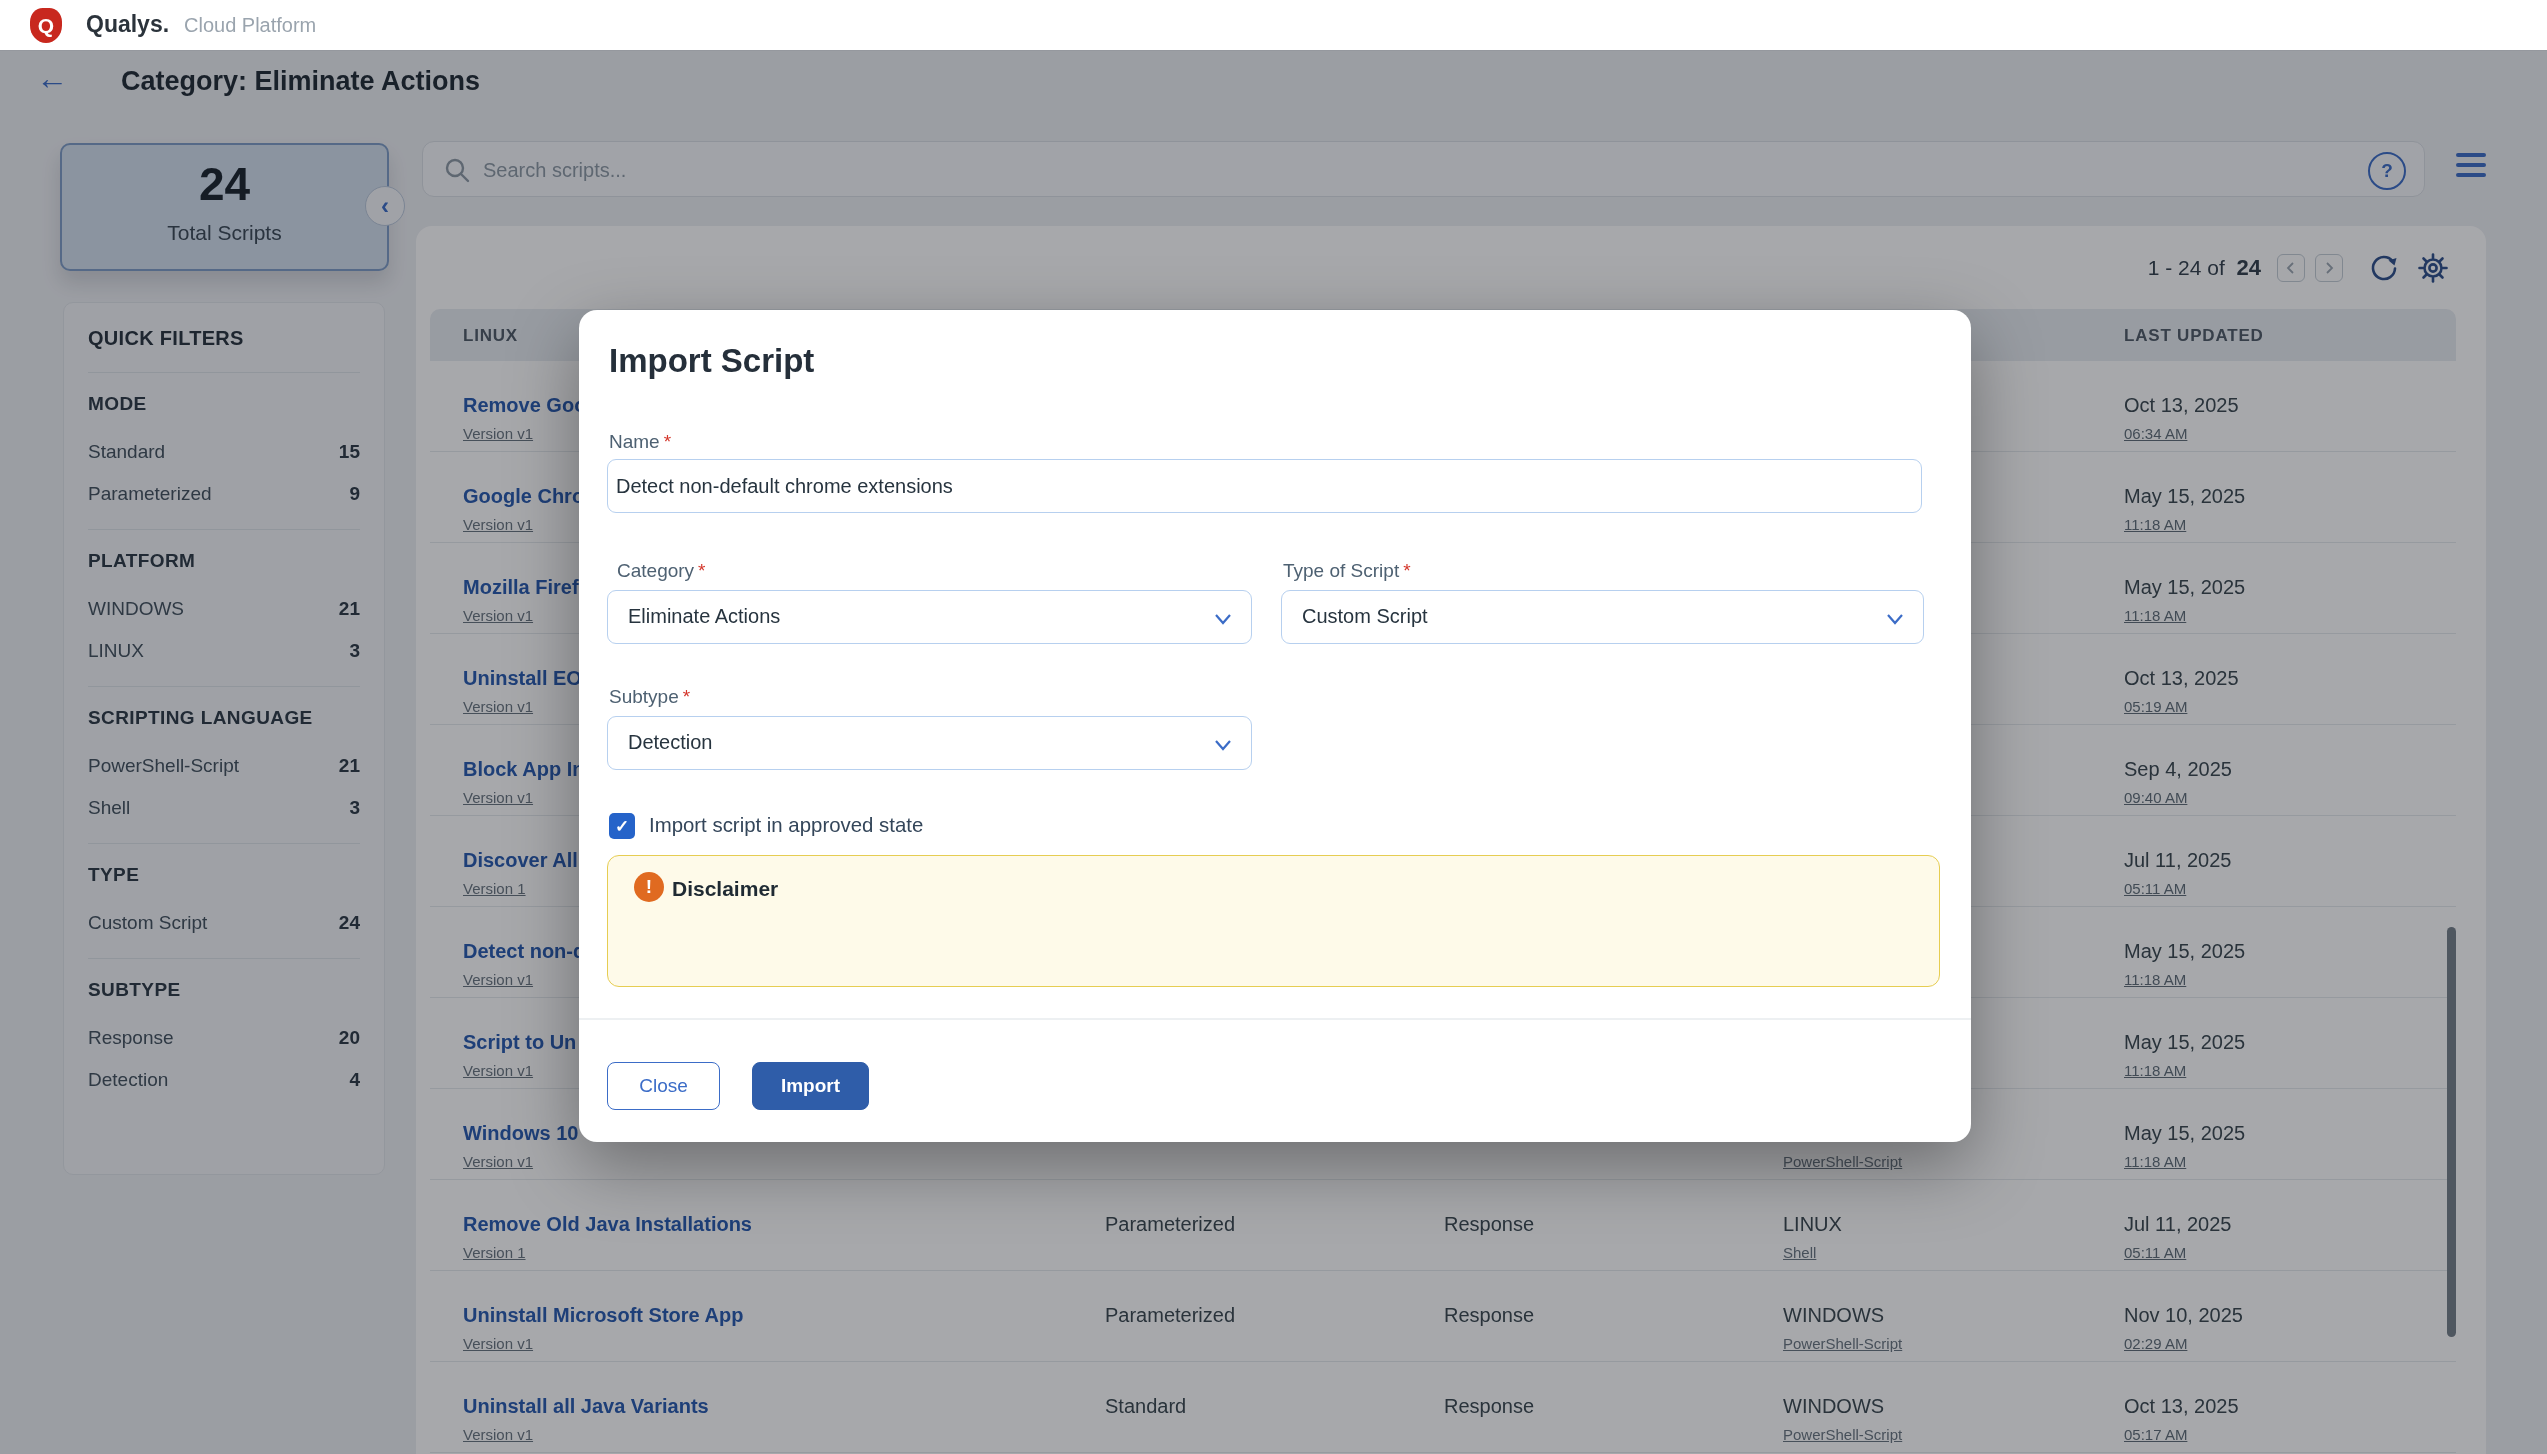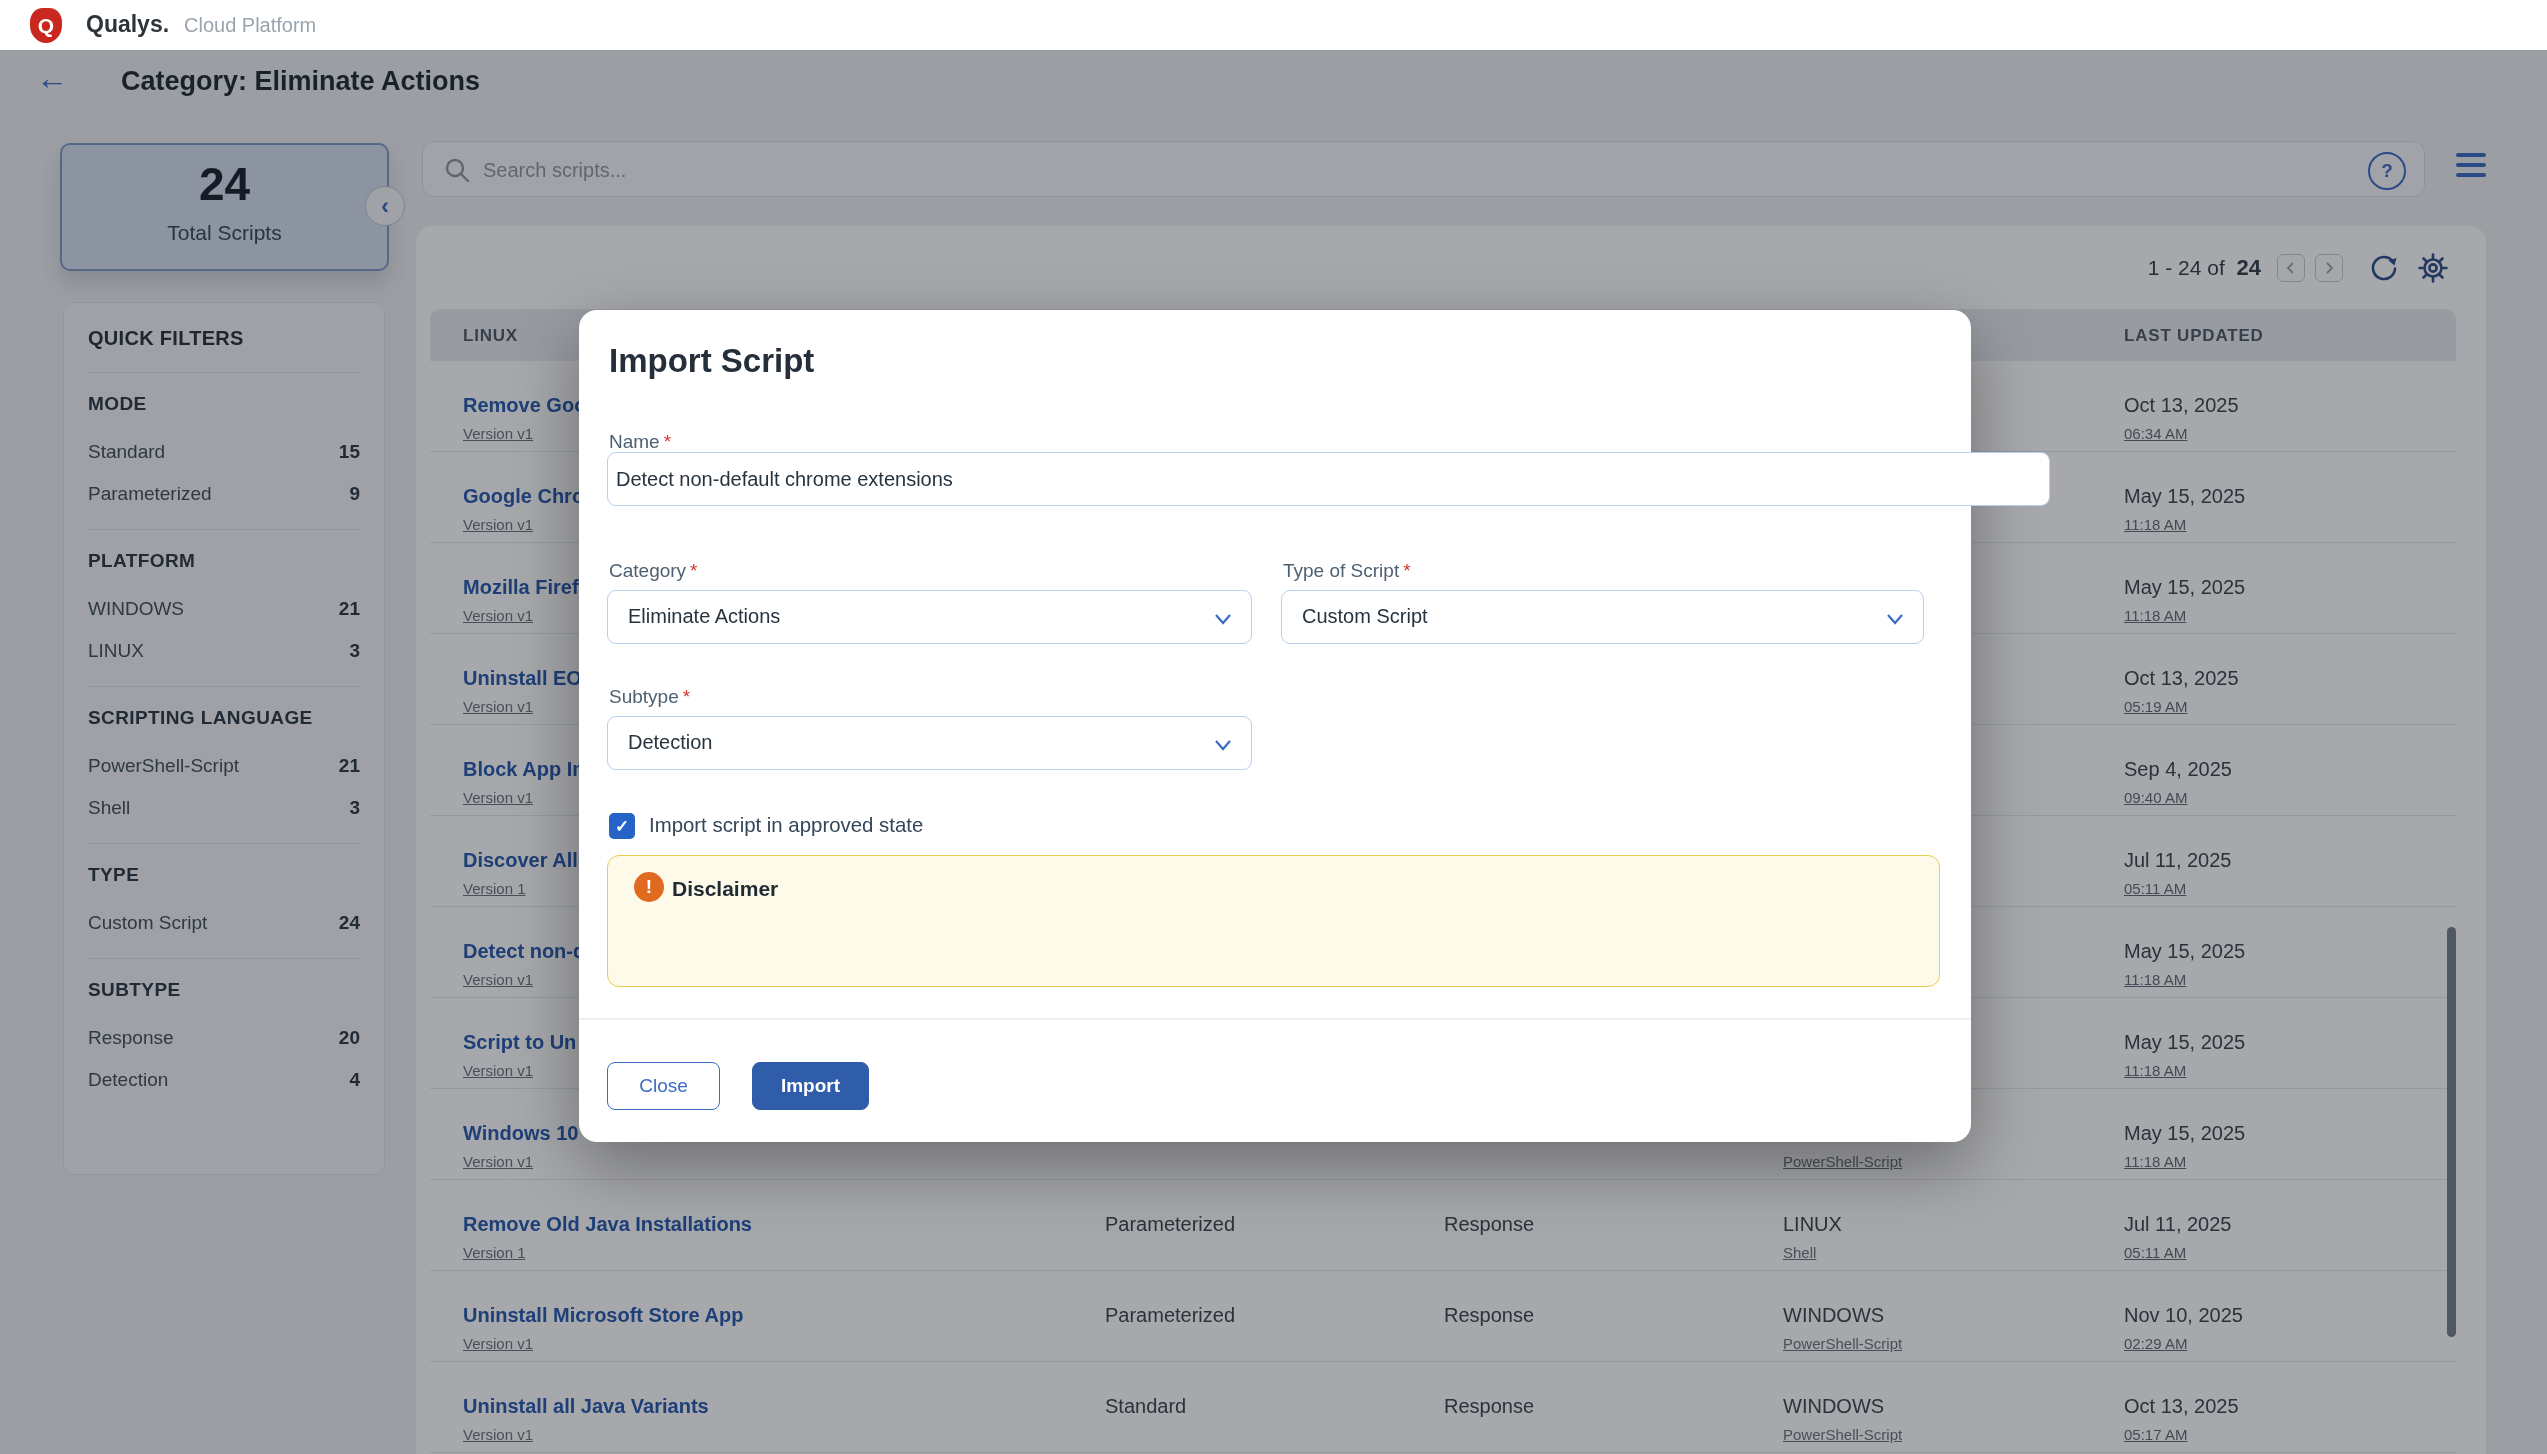--- a/index.html
+++ b/index.html
@@ -419,23 +419,23 @@
   </div>
 
   <div class="backdrop"></div>
 
   <div class="modal">
     <div class="modal-title">Import Script</div>
 
     <div class="fld-label" style="left:30px;top:121px;">
       <span>Name</span><span class="req">*</span>
     </div>
-    <input class="txt-input" style="left: 28px; top: 142px; width: 1443px; padding-left: 8px;" type="text" value="Detect non-default chrome extensions">
-
-    <div class="fld-label" style="left:30px;top:250px;">
+    <input class="txt-input" style="left: 28px; top: 149px; width: 1315px; padding-left: 8px;" type="text" value="Detect non-default chrome extensions">
+
+    <div class="fld-label" style="left:38px;top:250px;">
       <span>Category</span><span class="req">*</span>
     </div>
     <div class="select" style="left:28px;top:280px;width:645px;">
       <div class="select-value">Eliminate Actions</div>
       <svg class="select-chevron" width="24" height="24" viewBox="0 0 24 24">
           <polyline points="5,8 12,16 19,8" fill="none" stroke="#3b6cc7" stroke-width="2.2"></polyline>
         </svg>
     </div>
 
     <div class="fld-label" style="left:704px;top:250px;">

